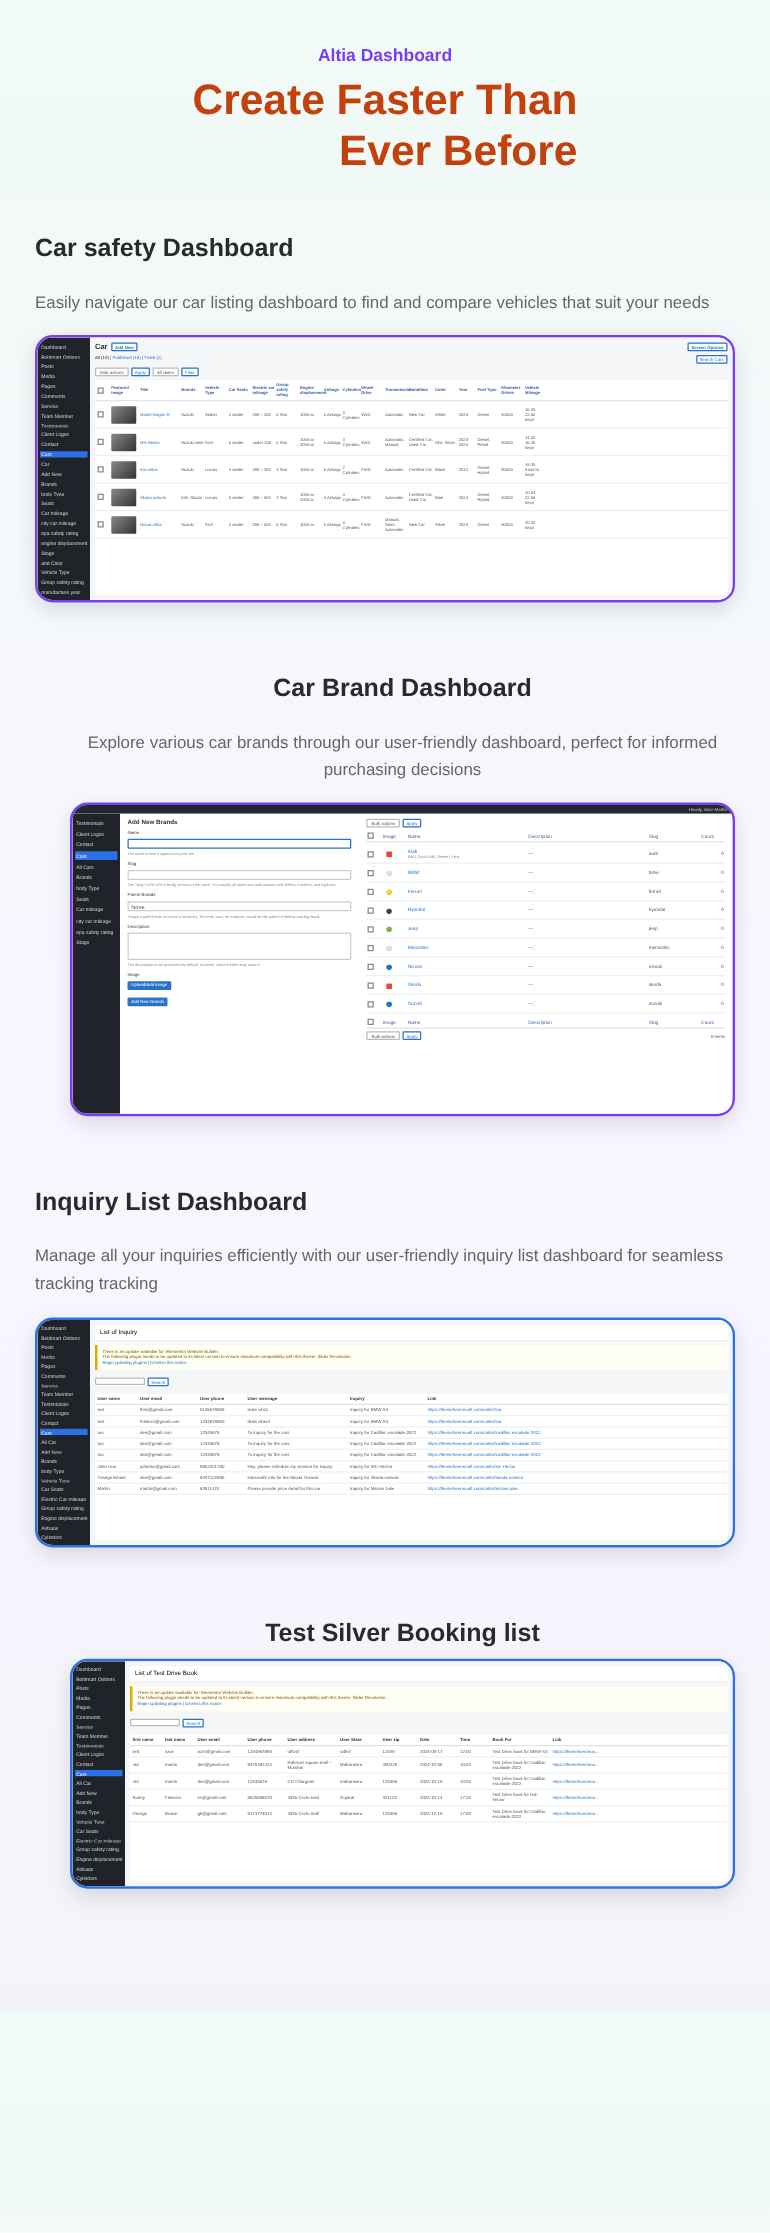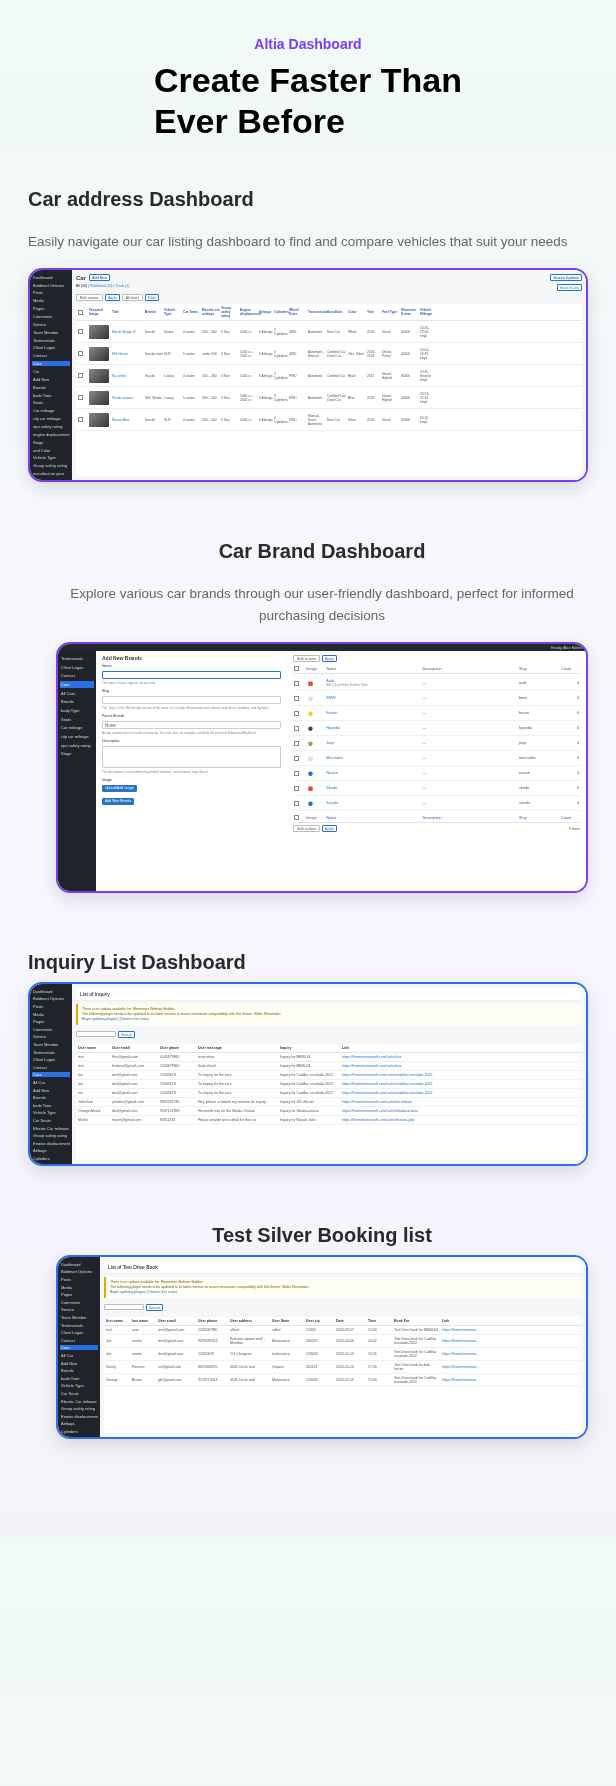--- a/index.html
+++ b/index.html
@@ -14,22 +14,22 @@
   }
   .eyebrow {
     color: #7a3ef0;
     font-size: 14px;
     font-weight: 600;
     margin-bottom: 8px;
   }
   .hero-title {
     font-size: 34px;
     font-weight: 800;
-    color: #000000;
-    text-align: left;
+    color: #c2410c;
+    text-align: right;
     line-height: 1.2;
     margin-bottom: 46px;
   }
   .section {
     width: 560px;
     margin-bottom: 58px;
   }
   .section.centered { text-align: center; padding-left: 28px; }
   .section-title {
     font-size: 20px;
@@ -216,21 +216,21 @@
 </head>
 <body>
 
 <div class="eyebrow">Altia Dashboard</div>
 <h1 class="hero-title">
   <span>Create Faster Than</span><br>
   <span>Ever Before</span>
 </h1>
 
 <div class="section">
-  <div class="section-title">Car address Dashboard</div>
+  <div class="section-title">Car safety Dashboard</div>
   <div class="section-desc">Easily navigate our car listing dashboard to find and compare vehicles that suit your needs</div>
   <div class="frame frame-purple">
     <div class="shot" style="position:relative;">
       <div class="sidebar" id="sb1">
           <div class="mi">Dashboard</div>
           <div class="mi">Boldmart Options</div>
           <div class="mi">Posts</div>
           <div class="mi">Media</div>
           <div class="mi">Pages</div>
           <div class="mi">Comments</div>
@@ -594,20 +594,21 @@
           <span class="btn">Apply</span>
           <span style="margin-left:auto;color:#555;">9 items</span>
         </div>
       </div>
     </div>
   </div>
 </div>
 
 <div class="section">
   <div class="section-title">Inquiry List Dashboard</div>
+  <div class="section-desc">Manage all your inquiries efficiently with our user-friendly inquiry list dashboard for seamless tracking tracking</div>
   <div class="frame frame-blue">
     <div class="shot shot-short">
       <div class="sidebar" id="sb3">
           <div class="mi">Dashboard</div>
           <div class="mi">Boldmart Options</div>
           <div class="mi">Posts</div>
           <div class="mi">Media</div>
           <div class="mi">Pages</div>
           <div class="mi">Comments</div>
           <div class="mi">Service</div>

